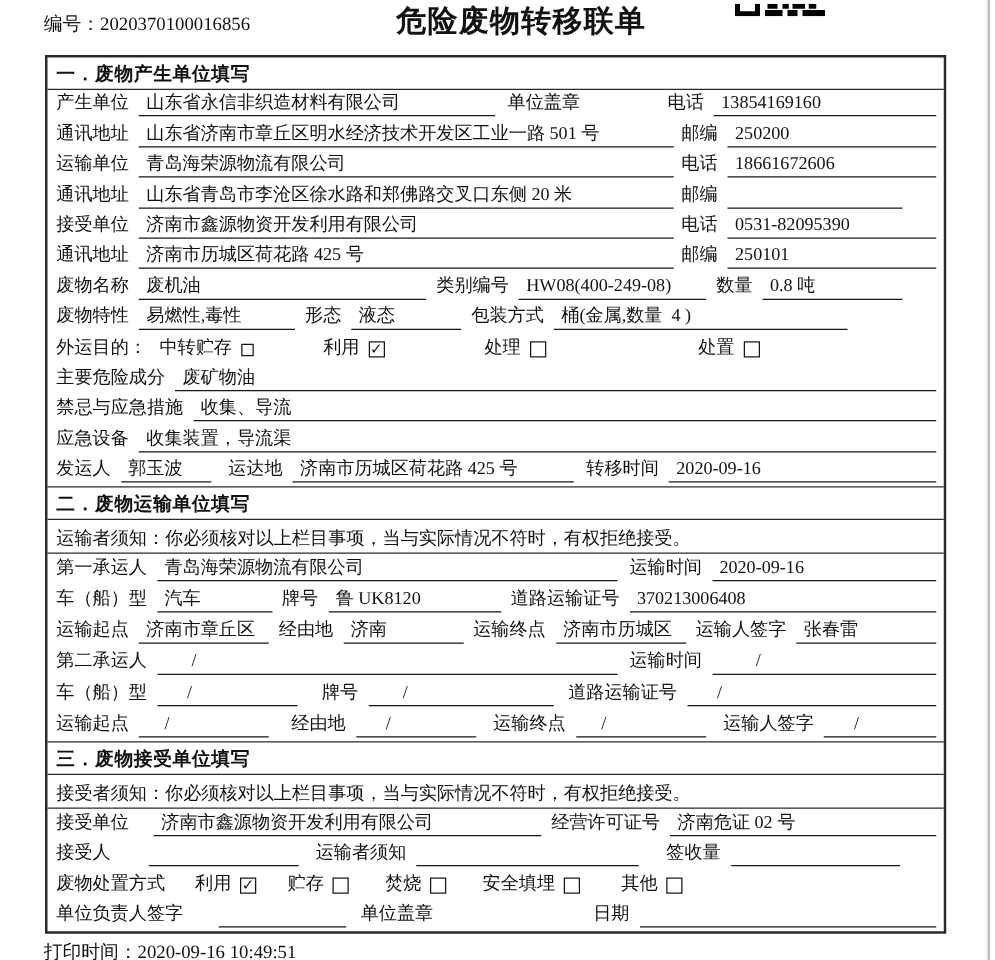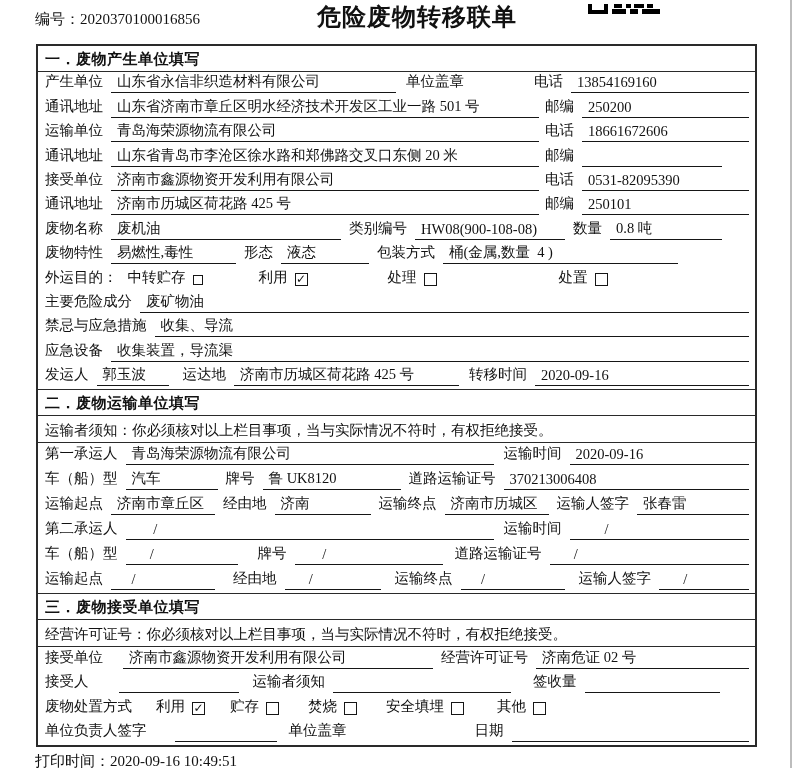--- a/index.html
+++ b/index.html
@@ -103,21 +103,21 @@
       <div class="frow">
         <span class="lbl">通讯地址</span>
         <span class="val" style="width: 428px;">济南市历城区荷花路 425 号</span>
         <span class="lbl" style="margin-left: 6px;">邮编</span>
         <span class="val grow">250101</span>
       </div>
       <div class="frow">
         <span class="lbl">废物名称</span>
         <span class="val" style="width: 230px;">废机油</span>
         <span class="lbl" style="margin-left: 8px;">类别编号</span>
-        <span class="val" style="width: 150px;">HW08(900-108-08)</span>
+        <span class="val" style="width: 150px;">HW08(400-249-08)</span>
         <span class="lbl" style="margin-left: 8px;">数量</span>
         <span class="val" style="width: 112px;">0.8 吨</span>
       </div>
       <div class="frow">
         <span class="lbl">废物特性</span>
         <span class="val" style="width: 125px;">易燃性,毒性</span>
         <span class="lbl" style="margin-left: 8px;">形态</span>
         <span class="val" style="width: 88px;">液态</span>
         <span class="lbl" style="margin-left: 8px;">包装方式</span>
         <span class="val" style="width: 235px;">桶(金属,数量  4 )</span>
@@ -209,21 +209,21 @@
         <span class="lbl" style="margin-left: 18px;">经由地</span>
         <span class="val" style="width: 96px;">     /</span>
         <span class="lbl" style="margin-left: 14px;">运输终点</span>
         <span class="val" style="width: 104px;">    /</span>
         <span class="lbl" style="margin-left: 14px;">运输人签字</span>
         <span class="val grow">     /</span>
       </div>
     </div>
     <div class="sec s2">
       <div class="sec-h">三．废物接受单位填写</div>
-      <div class="notice">经营许可证号：你必须核对以上栏目事项，当与实际情况不符时，有权拒绝接受。</div>
+      <div class="notice">接受者须知：你必须核对以上栏目事项，当与实际情况不符时，有权拒绝接受。</div>
       <div class="frow">
         <span class="lbl">接受单位</span>
         <span class="val" style="width: 310px; margin-left: 20px;">济南市鑫源物资开发利用有限公司</span>
         <span class="lbl" style="margin-left: 8px;">经营许可证号</span>
         <span class="val grow">济南危证 02 号</span>
       </div>
       <div class="frow">
         <span class="lbl">接受人</span>
         <span class="val" style="width: 120px; margin-left: 30px;"></span>
         <span class="lbl" style="margin-left: 14px;">运输者须知</span>

